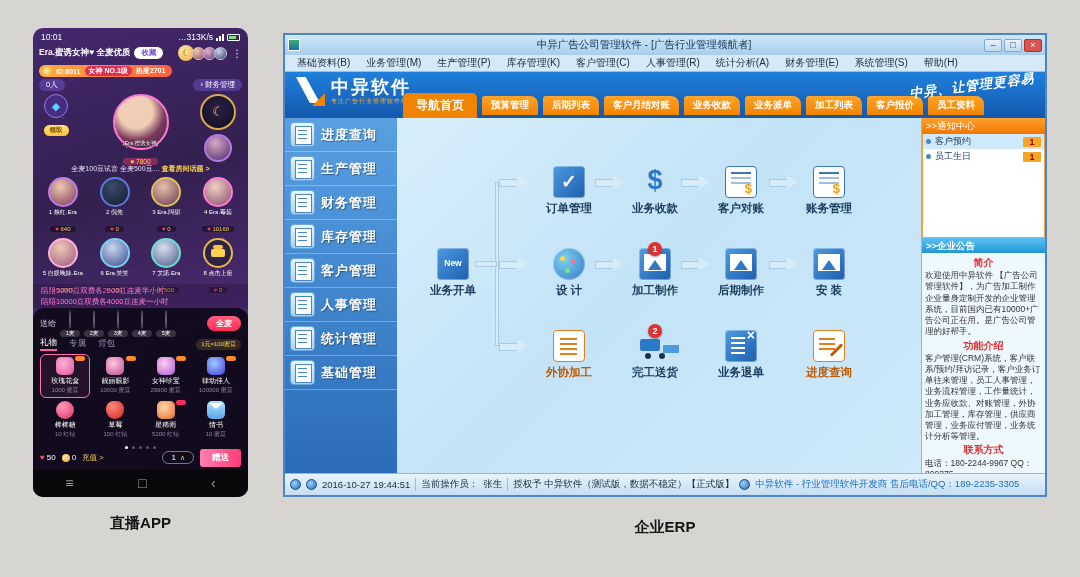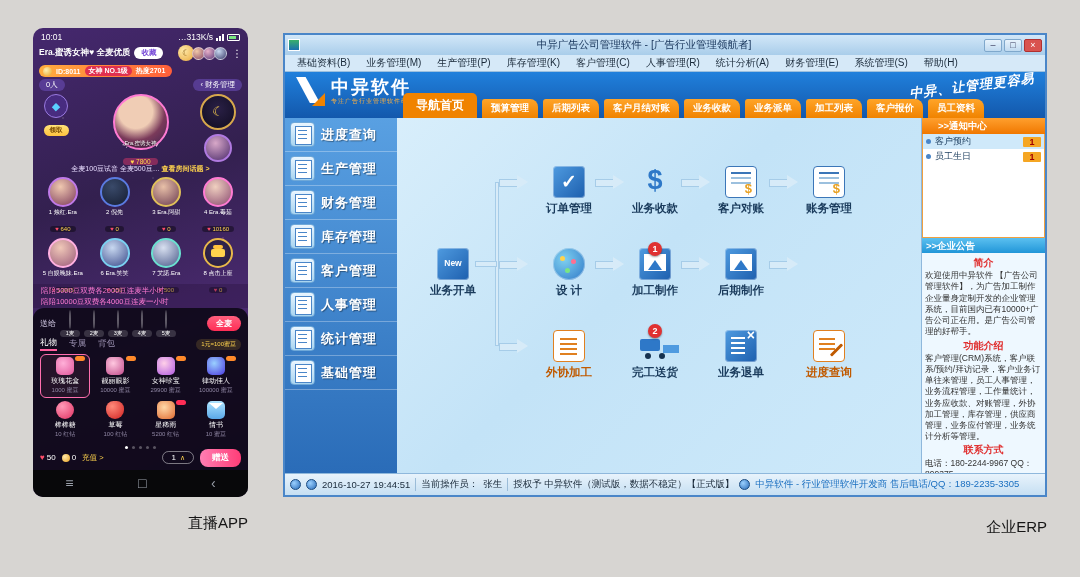--- a/index.html
+++ b/index.html
@@ -97,41 +97,41 @@
 .g-dots{text-align:center;height:6px;line-height:4px}
 .g-dots i{display:inline-block;width:3px;height:3px;border-radius:50%;background:rgba(255,255,255,.3);margin:0 2px}
 .g-dots i:first-child{background:#fff}
 .g-bottom{display:flex;align-items:center;gap:6px;height:20px}
 .wallet{font-size:8px;color:#fff;display:inline-flex;align-items:center;gap:2px}
 .hred{color:#ff4d6a}
 .coin{width:8px;height:8px;border-radius:50%;background:radial-gradient(circle at 35% 35%,#ffe9a8,#e8a020);display:inline-block}
 .recharge{font-size:7.5px;color:#ffd34d}
 .qty{margin-left:auto;border:1px solid rgba(255,255,255,.45);border-radius:9px;font-size:8px;padding:1px 8px;display:inline-flex;gap:4px;align-items:center}
 .qty .caret{color:#ffd34d;font-size:7px}
-.sendbtn{background:linear-gradient(90deg,#ff7eb3,#ff3d77);border:none;color:#fff;font-size:8.5px;font-weight:bold;border-radius:8px;padding:3px 12px}
+.sendbtn{background:linear-gradient(90deg,#ff7eb3,#ff3d77);border:none;color:#fff;font-size:8.5px;font-weight:bold;border-radius:3px;padding:3px 12px}
 .p-nav{height:38px;background:#08080a;display:flex;align-items:center;justify-content:space-around;color:#9aa0aa;font-size:14px}
 
 
 #erp{position:absolute;left:283px;top:33px;width:764px;height:464px;background:#2f66a8;border:2px solid #4a86c8;display:flex;flex-direction:column}
 .titlebar{height:20px;background:linear-gradient(#d2e7f8,#a9cdea);display:flex;align-items:center;padding:0 3px;flex:0 0 auto}
 .appicon{width:12px;height:12px;background:linear-gradient(#3ab06a,#1a70b0);border:1px solid #fff;margin-right:4px}
 .wtitle{flex:1;text-align:center;font-size:10.5px;color:#17345a}
 .wctrl{display:flex;gap:2px}
 .wbtn{width:18px;height:13px;border:1px solid #7fa8cc;background:linear-gradient(#e8f3fc,#c0daf0);font-size:9px;line-height:11px;text-align:center;color:#335;border-radius:2px}
 .wbtn.close{background:#d9534f;color:#fff;border-color:#b03030}
 .menubar{height:17px;background:#d6e9f8;border-bottom:1px solid #9cc0de;display:flex;align-items:center;padding:0 4px;flex:0 0 auto}
 .menu-it{font-size:10px;color:#1a2a3a;padding:0 8px}
 .ehead{height:46px;background:linear-gradient(#2080dc,#1358ac);position:relative;flex:0 0 auto}
 .brand{position:absolute;left:8px;top:4px;display:flex;gap:6px;align-items:center}
 .logo{width:32px;height:30px;position:relative}
 .logo::before{content:"";position:absolute;left:3px;top:1px;width:24px;height:26px;background:#fff;clip-path:polygon(0 0,40% 0,100% 100%,58% 100%)}
 .logo::after{content:"";position:absolute;right:0;bottom:0;border-left:13px solid transparent;border-bottom:13px solid #f08300}
 .brand-name{font-size:18px;font-weight:bold;color:#fff;letter-spacing:2px;line-height:20px}
 .brand-sub{font-size:6px;color:#ffb03e;letter-spacing:1px}
-.etabs{position:absolute;left:118px;bottom:0;display:flex;align-items:flex-end}
+.etabs{position:absolute;left:118px;bottom:0;display:flex;align-items:center}
 .etab-act{background:#f08300;color:#fff;font-weight:bold;font-size:12px;padding:4px 13px;border-radius:5px 5px 0 0}
 .etab{background:linear-gradient(#ffa428,#f08300);color:#fff;font-weight:bold;font-size:9.5px;padding:3px 9px;border-radius:3px 8px 0 0;margin-left:5px}
 .motto{position:absolute;right:10px;top:5px;font-family:"Liberation Serif",serif;font-style:italic;font-weight:bold;font-size:13px;color:#fff;transform:rotate(-7deg);letter-spacing:1px}
 .ebody{flex:1;display:flex;min-height:0}
 .sidebar{width:112px;background:linear-gradient(180deg,#59a0e2,#2a6cb8);flex:0 0 auto}
 .sitem{height:34px;display:flex;align-items:center;gap:6px;padding:0 5px;border-bottom:1px solid rgba(255,255,255,.3)}
 .sic{width:25px;height:25px;border-radius:4px;background:linear-gradient(#eaf6ff,#a8d4f0);border:1px solid #6fa8d8;position:relative;flex:0 0 auto}
 .sic::before{content:"";position:absolute;left:4px;top:3px;width:15px;height:17px;background:#fff;border:1px solid #4a86c8}
 .sic::after{content:"";position:absolute;left:7px;top:7px;width:9px;height:1px;background:#4a86c8;box-shadow:0 4px 0 #4a86c8,0 8px 0 #4a86c8}
 .slabel{color:#fff;font-weight:bold;font-size:13px;letter-spacing:1px;text-shadow:1px 1px 1px rgba(0,0,0,.4);white-space:nowrap}
@@ -161,34 +161,34 @@
 .ic-progress{background:#fff;border:1px solid #e08020;box-shadow:none}
 .ic-progress::before{content:"";position:absolute;left:5px;top:7px;width:16px;height:2px;background:#e08020;box-shadow:0 5px 0 #e08020,0 10px 0 #e08020}
 .ic-progress::after{content:"";position:absolute;right:6px;bottom:3px;width:3px;height:16px;background:#c05a00;transform:rotate(45deg);border-radius:1px}
 .nbadge{position:absolute;top:-6px;left:9px;width:14px;height:14px;border-radius:50%;background:#e03131;color:#fff;font-size:9px;line-height:14px;text-align:center;font-weight:bold;box-shadow:0 1px 2px rgba(0,0,0,.4)}
 .arr{position:absolute;width:32px;height:14px}
 .arr::before{content:"";position:absolute;left:0;top:4px;width:18px;height:6px;background:#d7ebf8;border:1px solid #a6cce8;border-right:none}
 .arr::after{content:"";position:absolute;left:18px;top:0;width:0;height:0;border-left:11px solid #d7ebf8;border-top:7px solid transparent;border-bottom:7px solid transparent}
 .spine{position:absolute;left:98px;top:64px;width:4px;height:164px;background:#d7ebf8;border:1px solid #a6cce8}
 .stub{position:absolute;left:78px;top:143px;width:22px;height:6px;background:#d7ebf8;border:1px solid #a6cce8}
 .rpanel{width:124px;flex:0 0 auto;display:flex;flex-direction:column;border-left:1px solid #8fb8dc;background:#fff}
-.rp-orange{height:16px;background:linear-gradient(#ffa02e,#f07800);color:#fff;font-weight:bold;font-size:9.5px;line-height:16px;padding-left:16px;flex:0 0 auto}
+.rp-orange{height:16px;background:linear-gradient(#ffa02e,#f07800);color:#fff;font-weight:normal;font-size:9.5px;line-height:16px;padding-left:4px;flex:0 0 auto}
 .notify{height:104px;border:1px solid #f0a040;border-top:none;background:#fff;flex:0 0 auto;overflow:hidden}
 .nrow{display:flex;align-items:center;height:15px;padding:0 3px;font-size:9px;color:#1a3b5c}
 .nrow:nth-child(odd){background:#cfe9fa}
 .nbullet{width:5px;height:5px;border-radius:50%;background:#4a86c8;margin-right:4px;flex:0 0 auto}
 .ncount{margin-left:auto;background:#f5a623;color:#a00000;font-weight:bold;font-size:9px;width:18px;text-align:center;border-radius:1px}
 .rp-blue{height:15px;background:linear-gradient(#5bc0f0,#2196d8);color:#fff;font-weight:bold;font-size:9.5px;line-height:15px;padding-left:4px;flex:0 0 auto}
 .announce{flex:1;background:#eef8ff;padding:2px 3px;font-size:8.5px;color:#333;line-height:1.32;overflow:hidden}
 .ann-h{color:#e03131;font-weight:bold;font-size:10px;text-align:center;margin:1px 0}
 .statusbar{height:22px;background:linear-gradient(#e8f3fc,#c6dff2);border-top:1px solid #8fb8dc;display:flex;align-items:center;font-size:9.5px;color:#1a2a3a;padding:0 5px;gap:5px;flex:0 0 auto}
 .sb-sep{width:1px;height:13px;background:#9bbcd8}
 .globe{width:11px;height:11px;border-radius:50%;background:radial-gradient(circle at 35% 35%,#9ad0ff,#2a6cb8);border:1px solid #1a4a80;flex:0 0 auto}
 .sb-vendor{color:#1a6fc0}
-.caption{position:absolute;font-size:15px;font-weight:normal;color:#151515;text-align:right}
+.caption{position:absolute;font-size:15px;font-weight:bold;color:#151515;text-align:center}
 </style>
 </head>
 <body>
 
 <div id="phone">
   <div class="p-status">
     <span>10:01</span>
     <span class="p-sig">
       <span>…313K/s</span>
       <span class="bars">
@@ -462,20 +462,24 @@
         </div>
       <div class="wnode" style="left:226px;top:130px">
           <div class="wicon ic-img">
             <span class="nbadge">1</span>
           </div>
           <div class="wlabel">加工制作</div>
         </div>
       <div class="wnode" style="left:312px;top:130px">
           <div class="wicon ic-img"></div>
           <div class="wlabel">后期制作</div>
+        </div>
+      <div class="wnode" style="left:400px;top:130px">
+          <div class="wicon ic-img"></div>
+          <div class="wlabel">安 装</div>
         </div>
       <div class="wnode" style="left:140px;top:212px">
           <div class="wicon ic-ext"></div>
           <div class="wlabel orange">外协加工</div>
         </div>
       <div class="wnode" style="left:226px;top:212px">
           <div class="wicon ic-truck">
             <span class="nbadge">2</span>
           </div>
           <div class="wlabel">完工送货</div>

